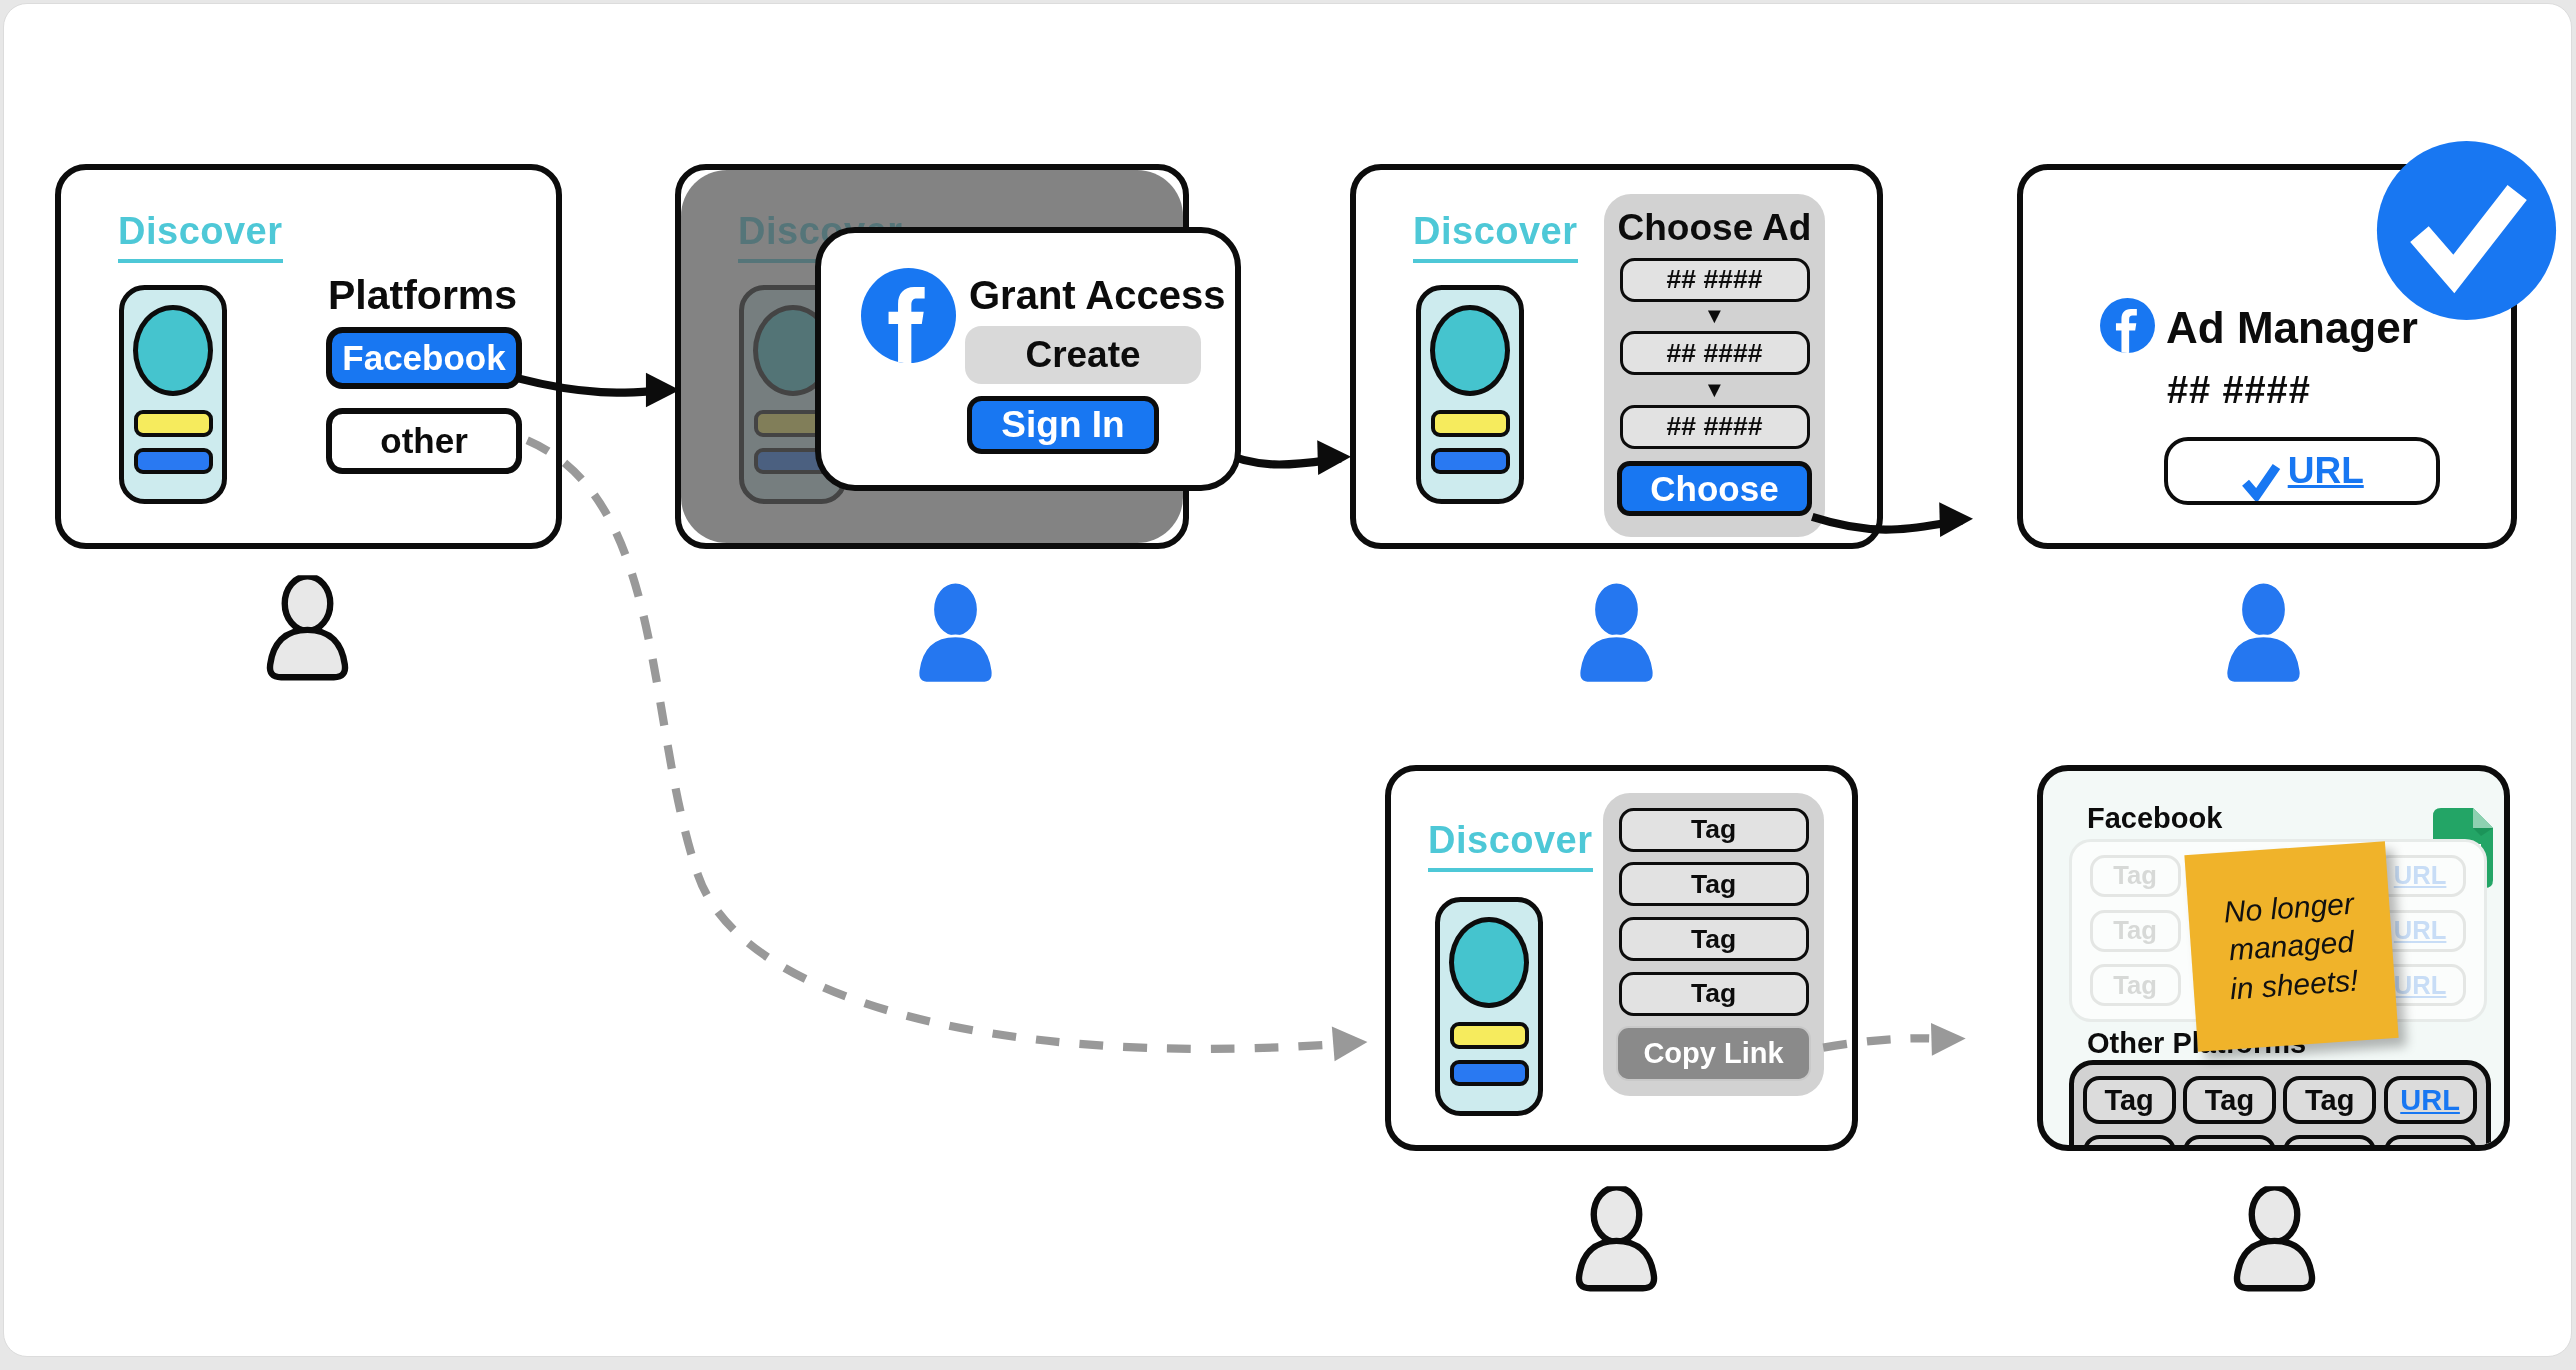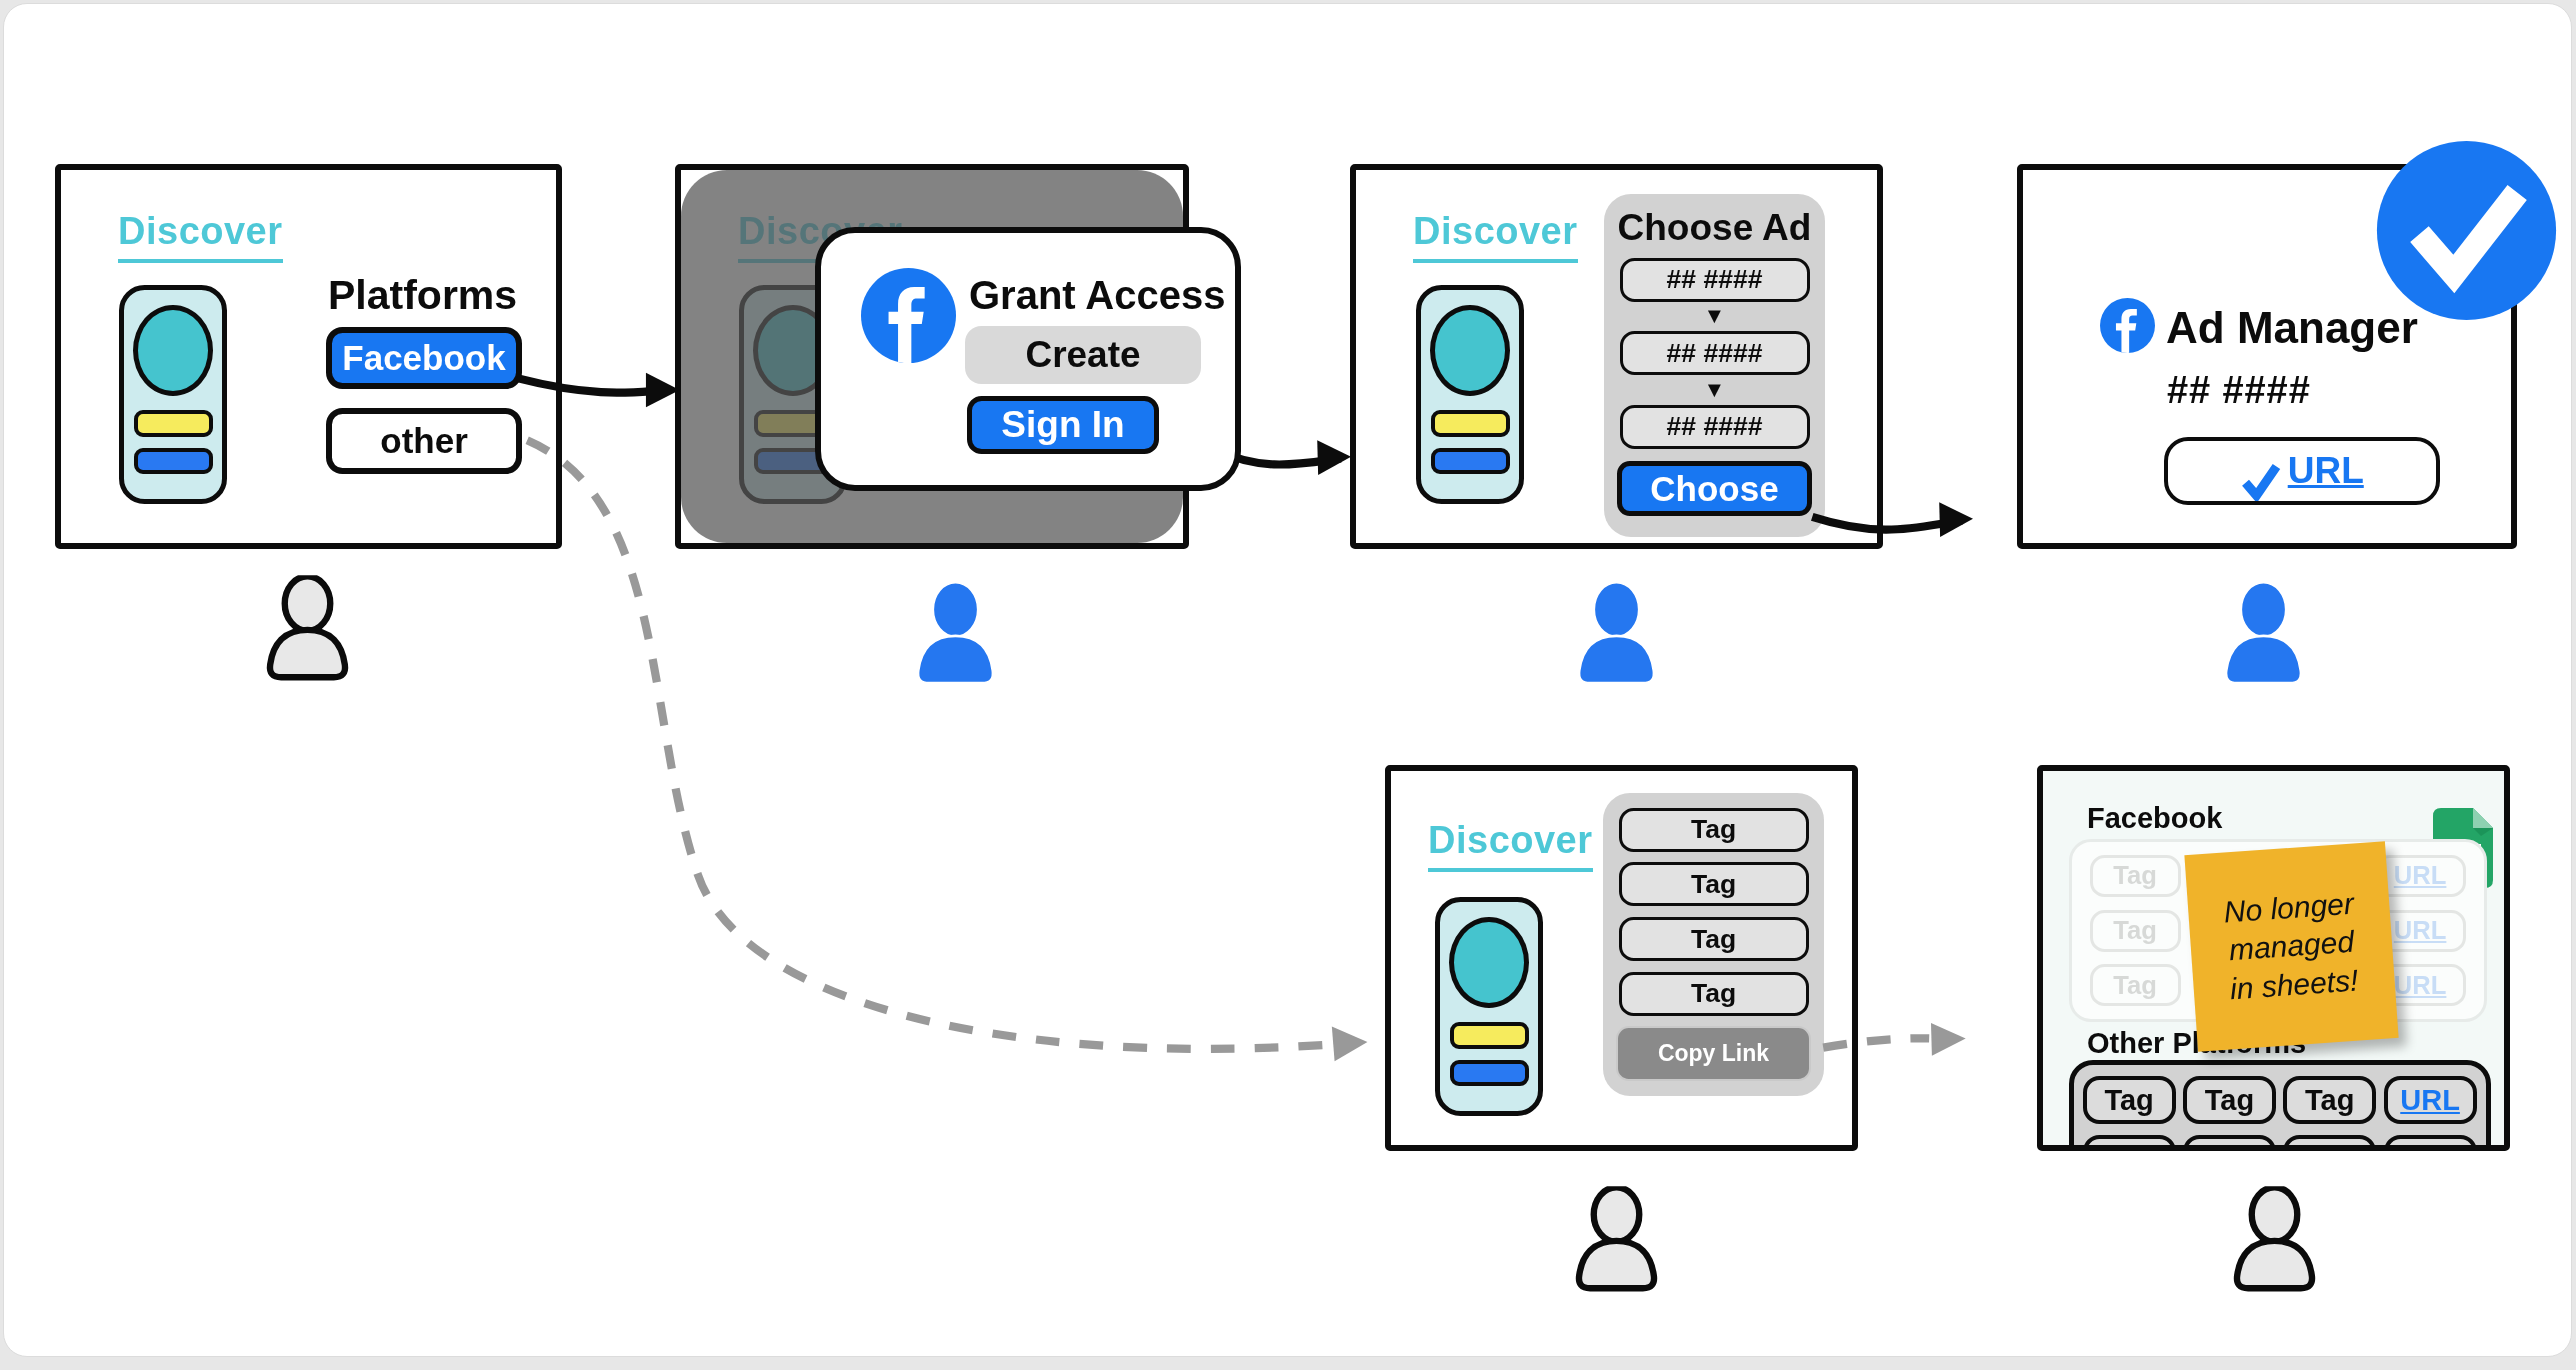--- a/index.html
+++ b/index.html
@@ -1,20 +1,20 @@
 <!DOCTYPE html>
 <html style="font-size:14.6px"><head>
 <meta charset="utf-8">
 <style>
   html,body{margin:0;padding:0;background:#e7e7e7;width:2576px;height:1370px;overflow:hidden;
     font-family:"Liberation Sans", sans-serif;}
   .frame{position:absolute;left:2.7px;top:2.7px;width:2567px;height:1352px;background:#ffffff;
     border:1.8px solid #dcdcdc;border-radius:24px;}
   .stage{position:absolute;left:0;top:0;width:2576px;height:1370px;}
-  .panel{position:absolute;background:#ffffff;border:6.4px solid #0c0c0c;border-radius:5px;box-sizing:border-box;}
+  .panel{position:absolute;background:#ffffff;border:6.4px solid #0c0c0c;border-radius:31px;box-sizing:border-box;}
   .discover{position:absolute;font-size:38px;font-weight:bold;color:#4ec8d7;
     border-bottom:4.6px solid #4ec8d7;padding-bottom:5.5px;letter-spacing:0.5px;}
   
   .phone{position:absolute;width:108px;height:219px;background:#cdebee;border:5.5px solid #0c0c0c;
     border-radius:25.6px;box-sizing:border-box;display:flex;flex-direction:column;align-items:center;}
   .phone-circle{width:80px;height:91px;background:#45c4ce;border:5.5px solid #0c0c0c;border-radius:50%;
     margin-top:14.6px;box-sizing:border-box;}
   .phone-bar{width:79px;height:26.5px;border:4.6px solid #0c0c0c;border-radius:9px;box-sizing:border-box;}
   .bar-yellow{background:#f6eb5d;margin-top:14.6px;}
   .bar-blue{background:#2979f2;margin-top:11px;}
@@ -41,21 +41,21 @@
     display:flex;flex-direction:column;align-items:center;}
   .gitem{width:190px;height:44px;background:#e2e2e2;border:3.7px solid #0c0c0c;border-radius:14.6px;
     box-sizing:border-box;display:flex;align-items:center;justify-content:center;
     font-size:26.5px;font-weight:bold;color:#0c0c0c;}
   .tri{font-size:22px;color:#0c0c0c;line-height:1;margin:3.7px 0;}
   .create-btn{width:195px;height:55px;background:#1877f2;border:5.5px solid #0c0c0c;border-radius:12.8px;
     box-sizing:border-box;display:flex;align-items:center;justify-content:center;
     font-size:35px;font-weight:bold;color:#ffffff;cursor:pointer;}
   .copy-btn{width:195px;height:55px;background:#8a8a8a;border:2.7px solid #c9c9c9;border-radius:12.8px;
     box-sizing:border-box;display:flex;align-items:center;justify-content:center;
-    font-size:23px;font-weight:bold;color:#ffffff;cursor:pointer;}
+    font-size:29px;font-weight:bold;color:#ffffff;cursor:pointer;}
   
   .am-title{position:absolute;left:143px;top:133px;font-size:44px;font-weight:bold;color:#0c0c0c;}
   .am-id{position:absolute;left:144px;top:199px;font-size:38px;font-weight:bold;color:#0c0c0c;letter-spacing:0.9px;}
   .url-box{position:absolute;left:141px;top:267px;width:276px;height:68px;background:#ffffff;
     border:4.6px solid #0c0c0c;border-radius:24px;box-sizing:border-box;display:flex;align-items:center;
     justify-content:center;gap:5.5px;}
   .url-text{font-size:37px;font-weight:bold;color:#1877f2;text-decoration:underline;cursor:pointer;}
   
   .p6{background:#f3f9f7;overflow:hidden;}
   .sec-label{position:absolute;font-size:29px;font-weight:bold;color:#0c0c0c;}

